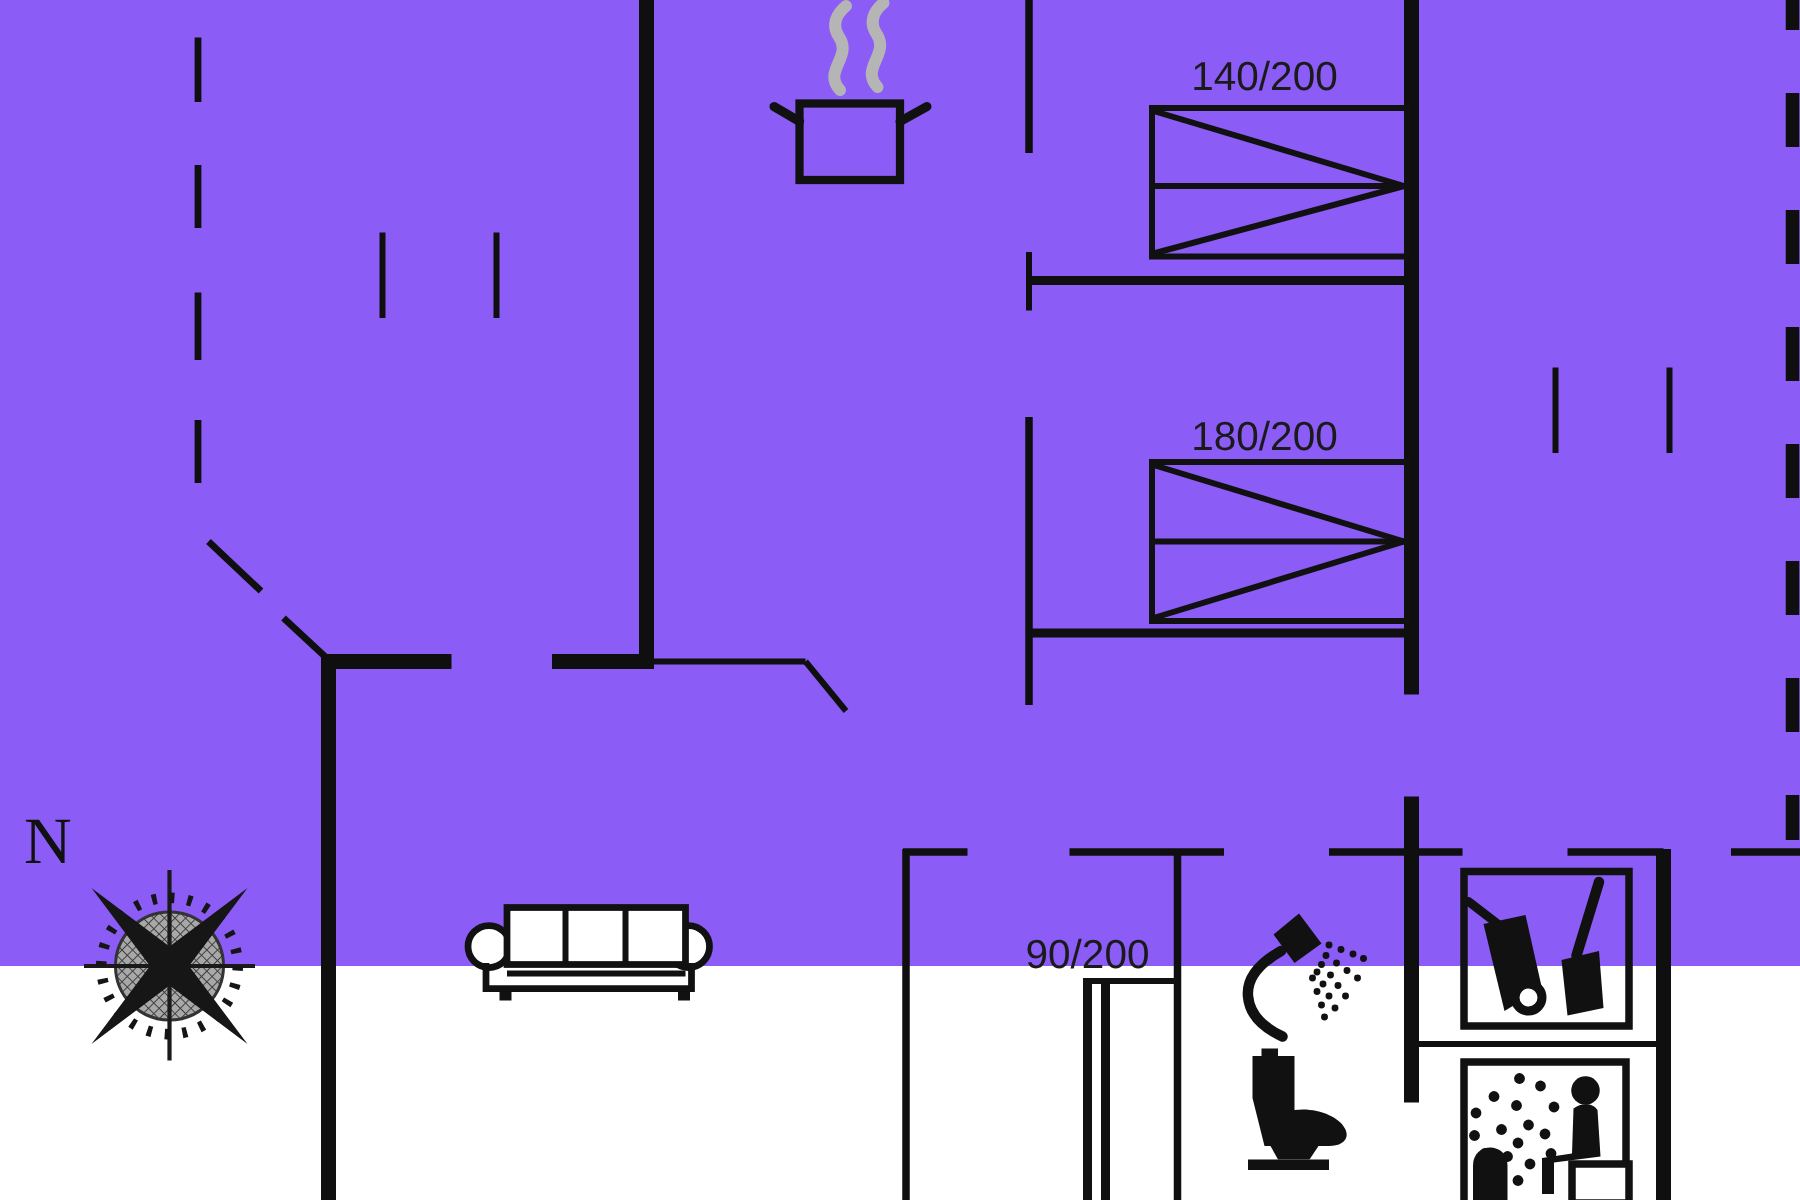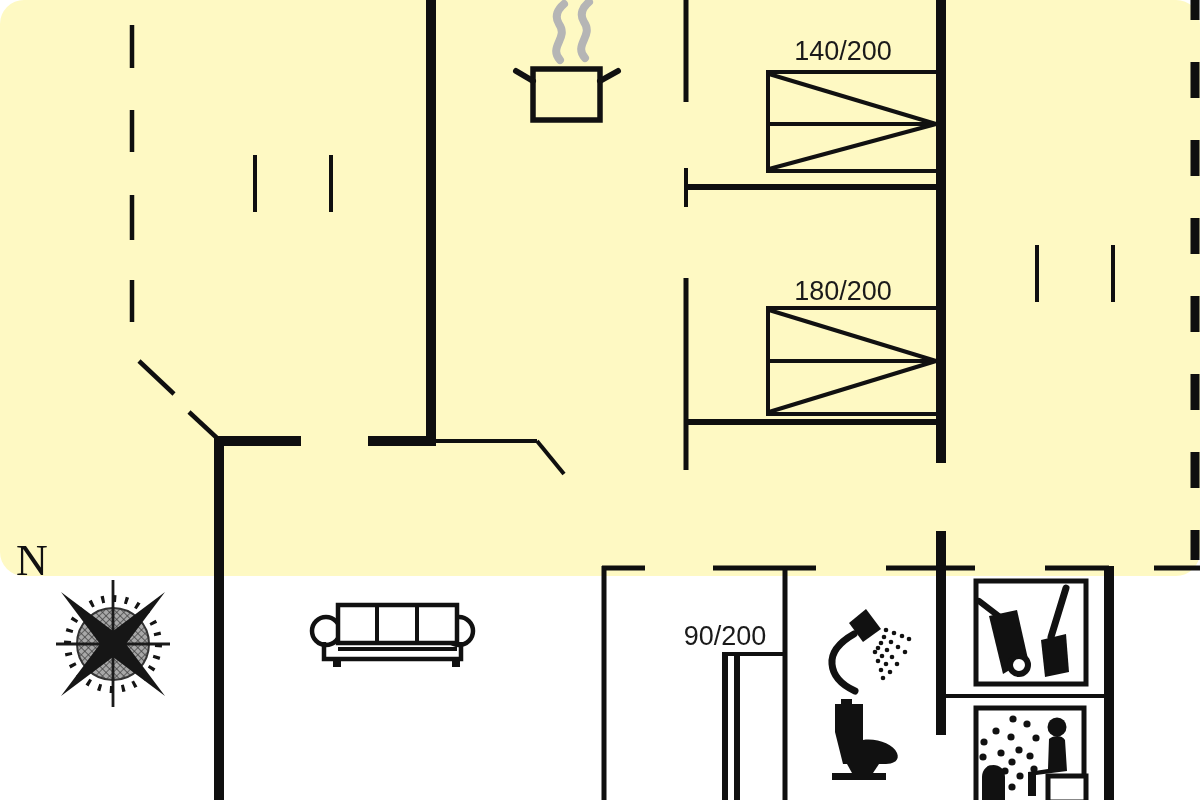--- a/index.html
+++ b/index.html
@@ -1,16 +1,16 @@
 <!DOCTYPE html>
 <html><head>
 <meta charset="utf-8">
 <style>
   html,body{margin:0;padding:0;background:#ffffff;width:1200px;height:800px;overflow:hidden;}
-  .plan-wrap{position:relative;width:1200px;height:576px;background:#fef9c3;border-radius:24px;}
+  .plan-wrap{position:relative;width:1200px;height:644px;background:#8b5cf6;}
   svg{display:block;}
   .bed-label{font-family:"Liberation Sans",sans-serif;font-size:27px;fill:#1a1a1a;}
   .north-label{font-family:"Liberation Serif",serif;font-size:44px;fill:#111;}
 </style>
 </head>
 <body>
 
 <div class="plan-wrap">
 <svg width="1200" height="800" viewBox="0 0 1200 800">
   <defs>

